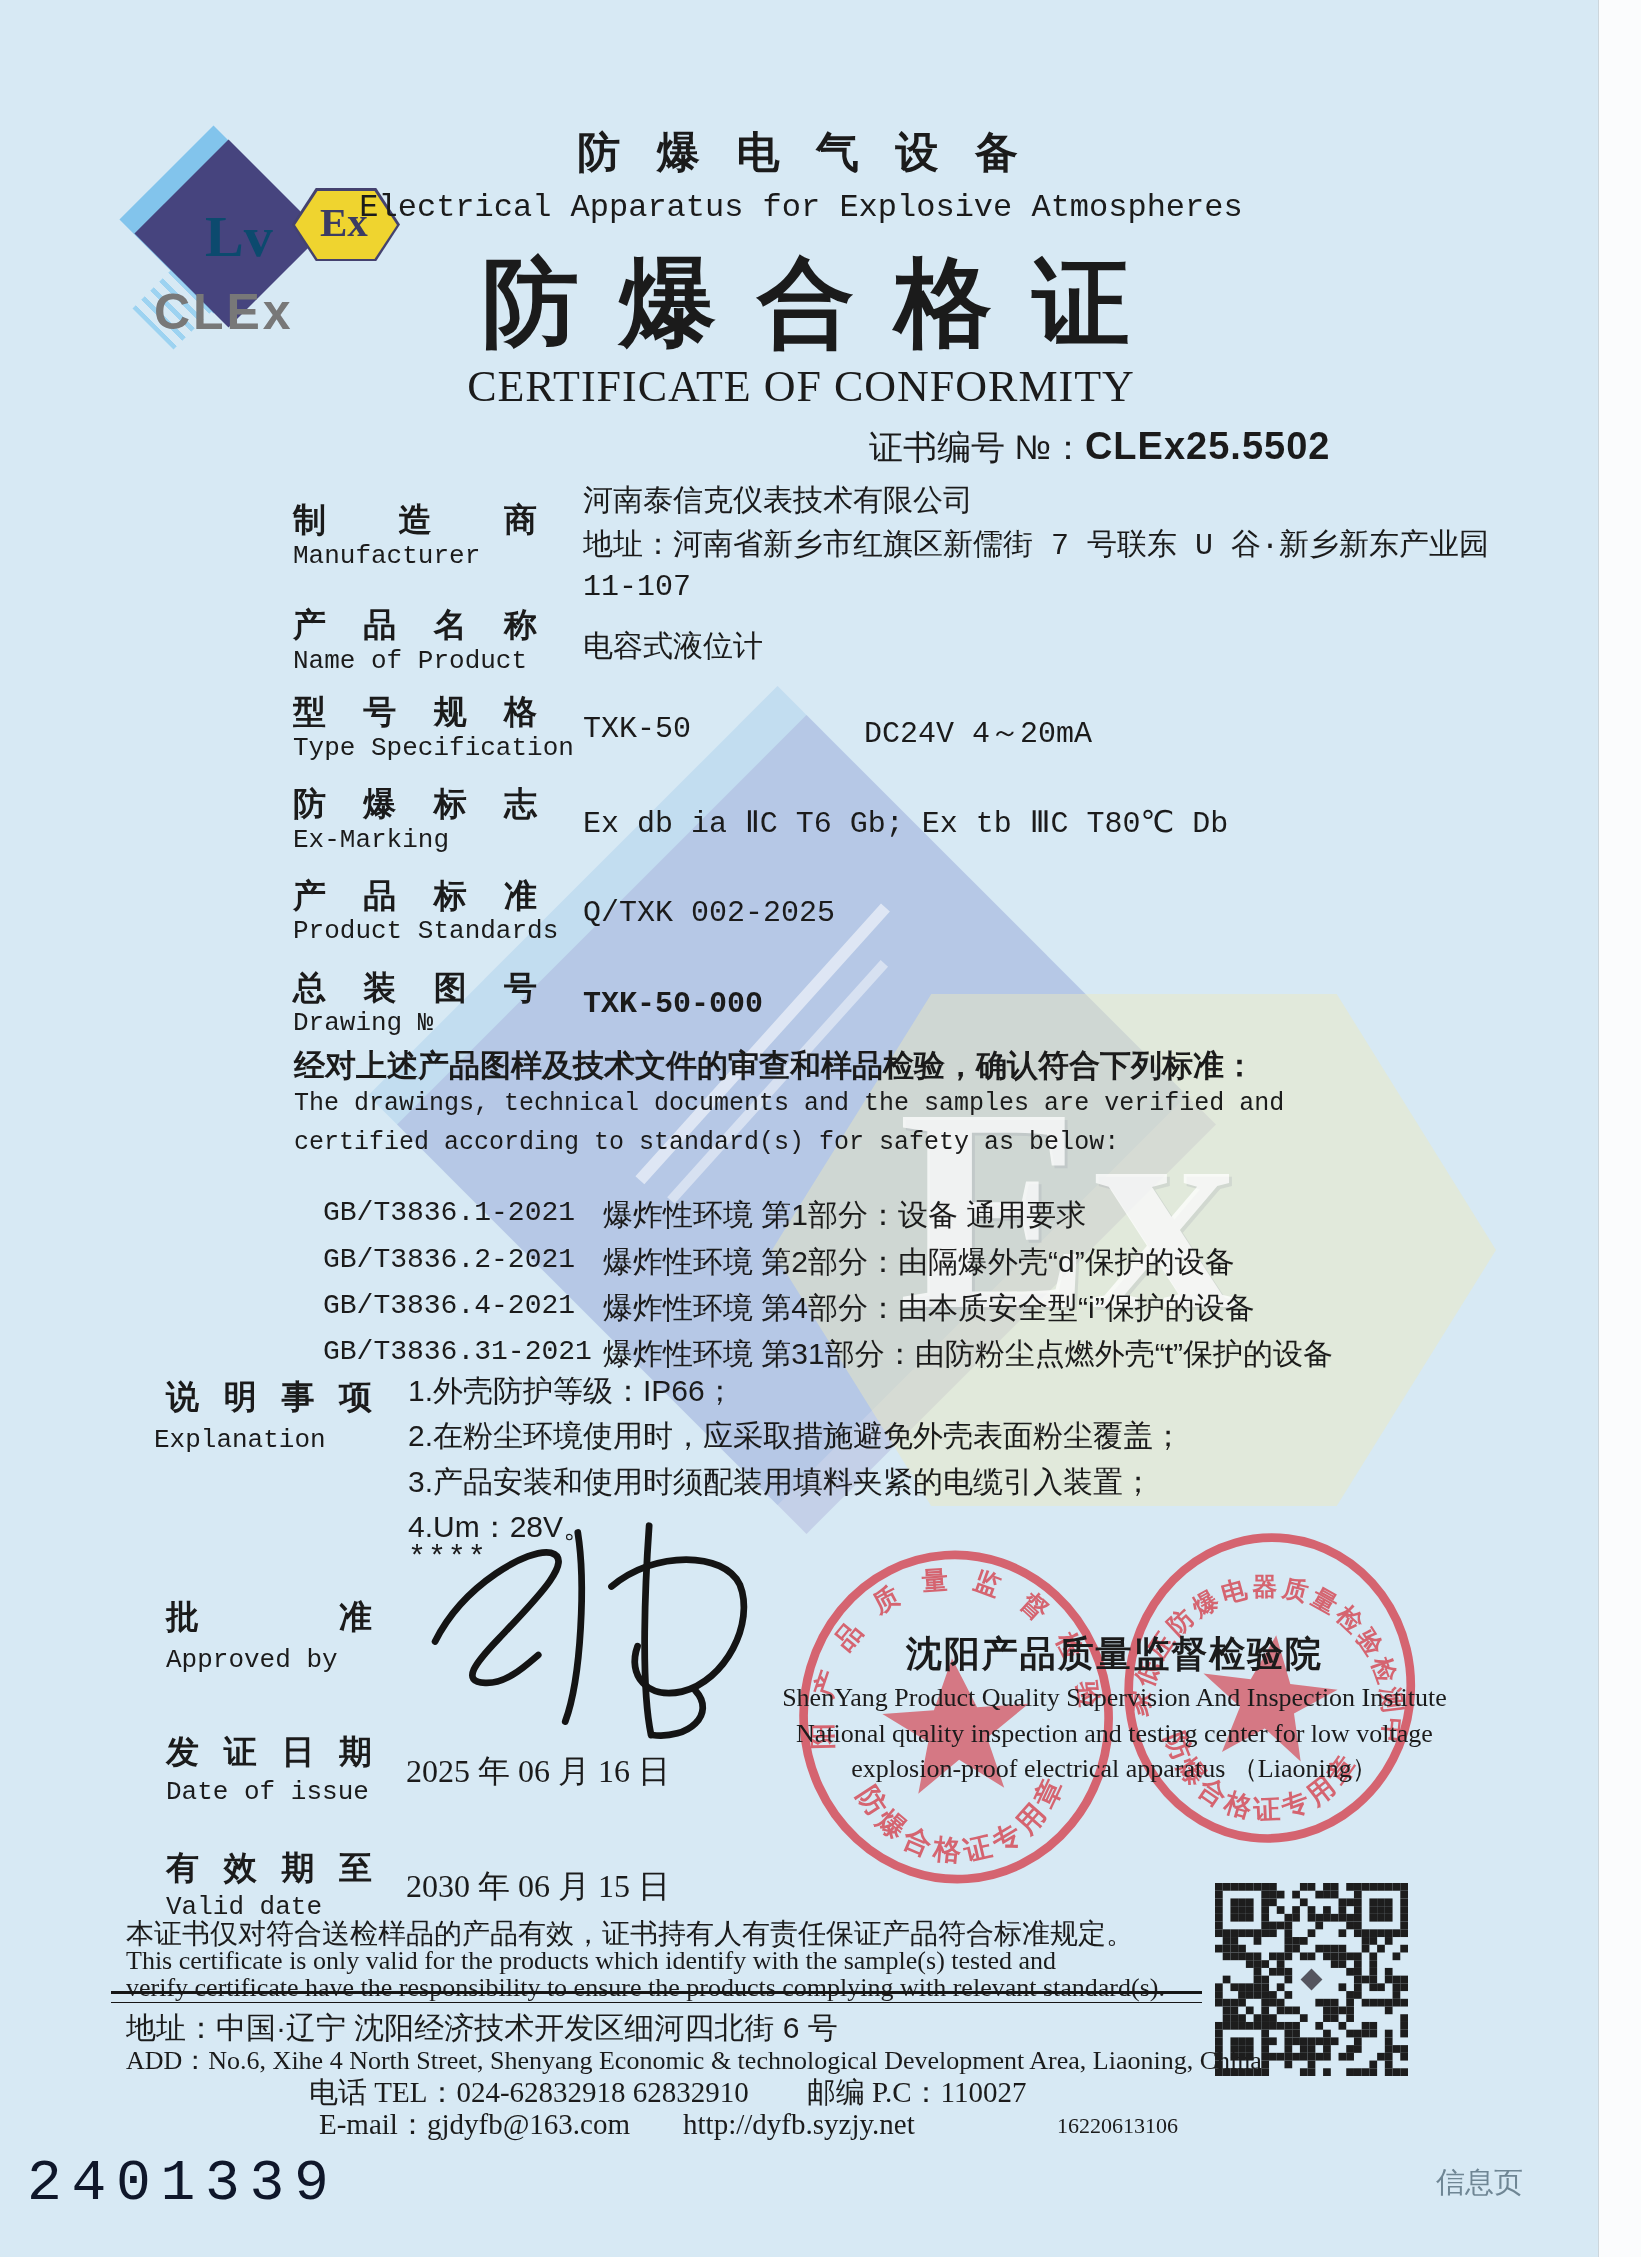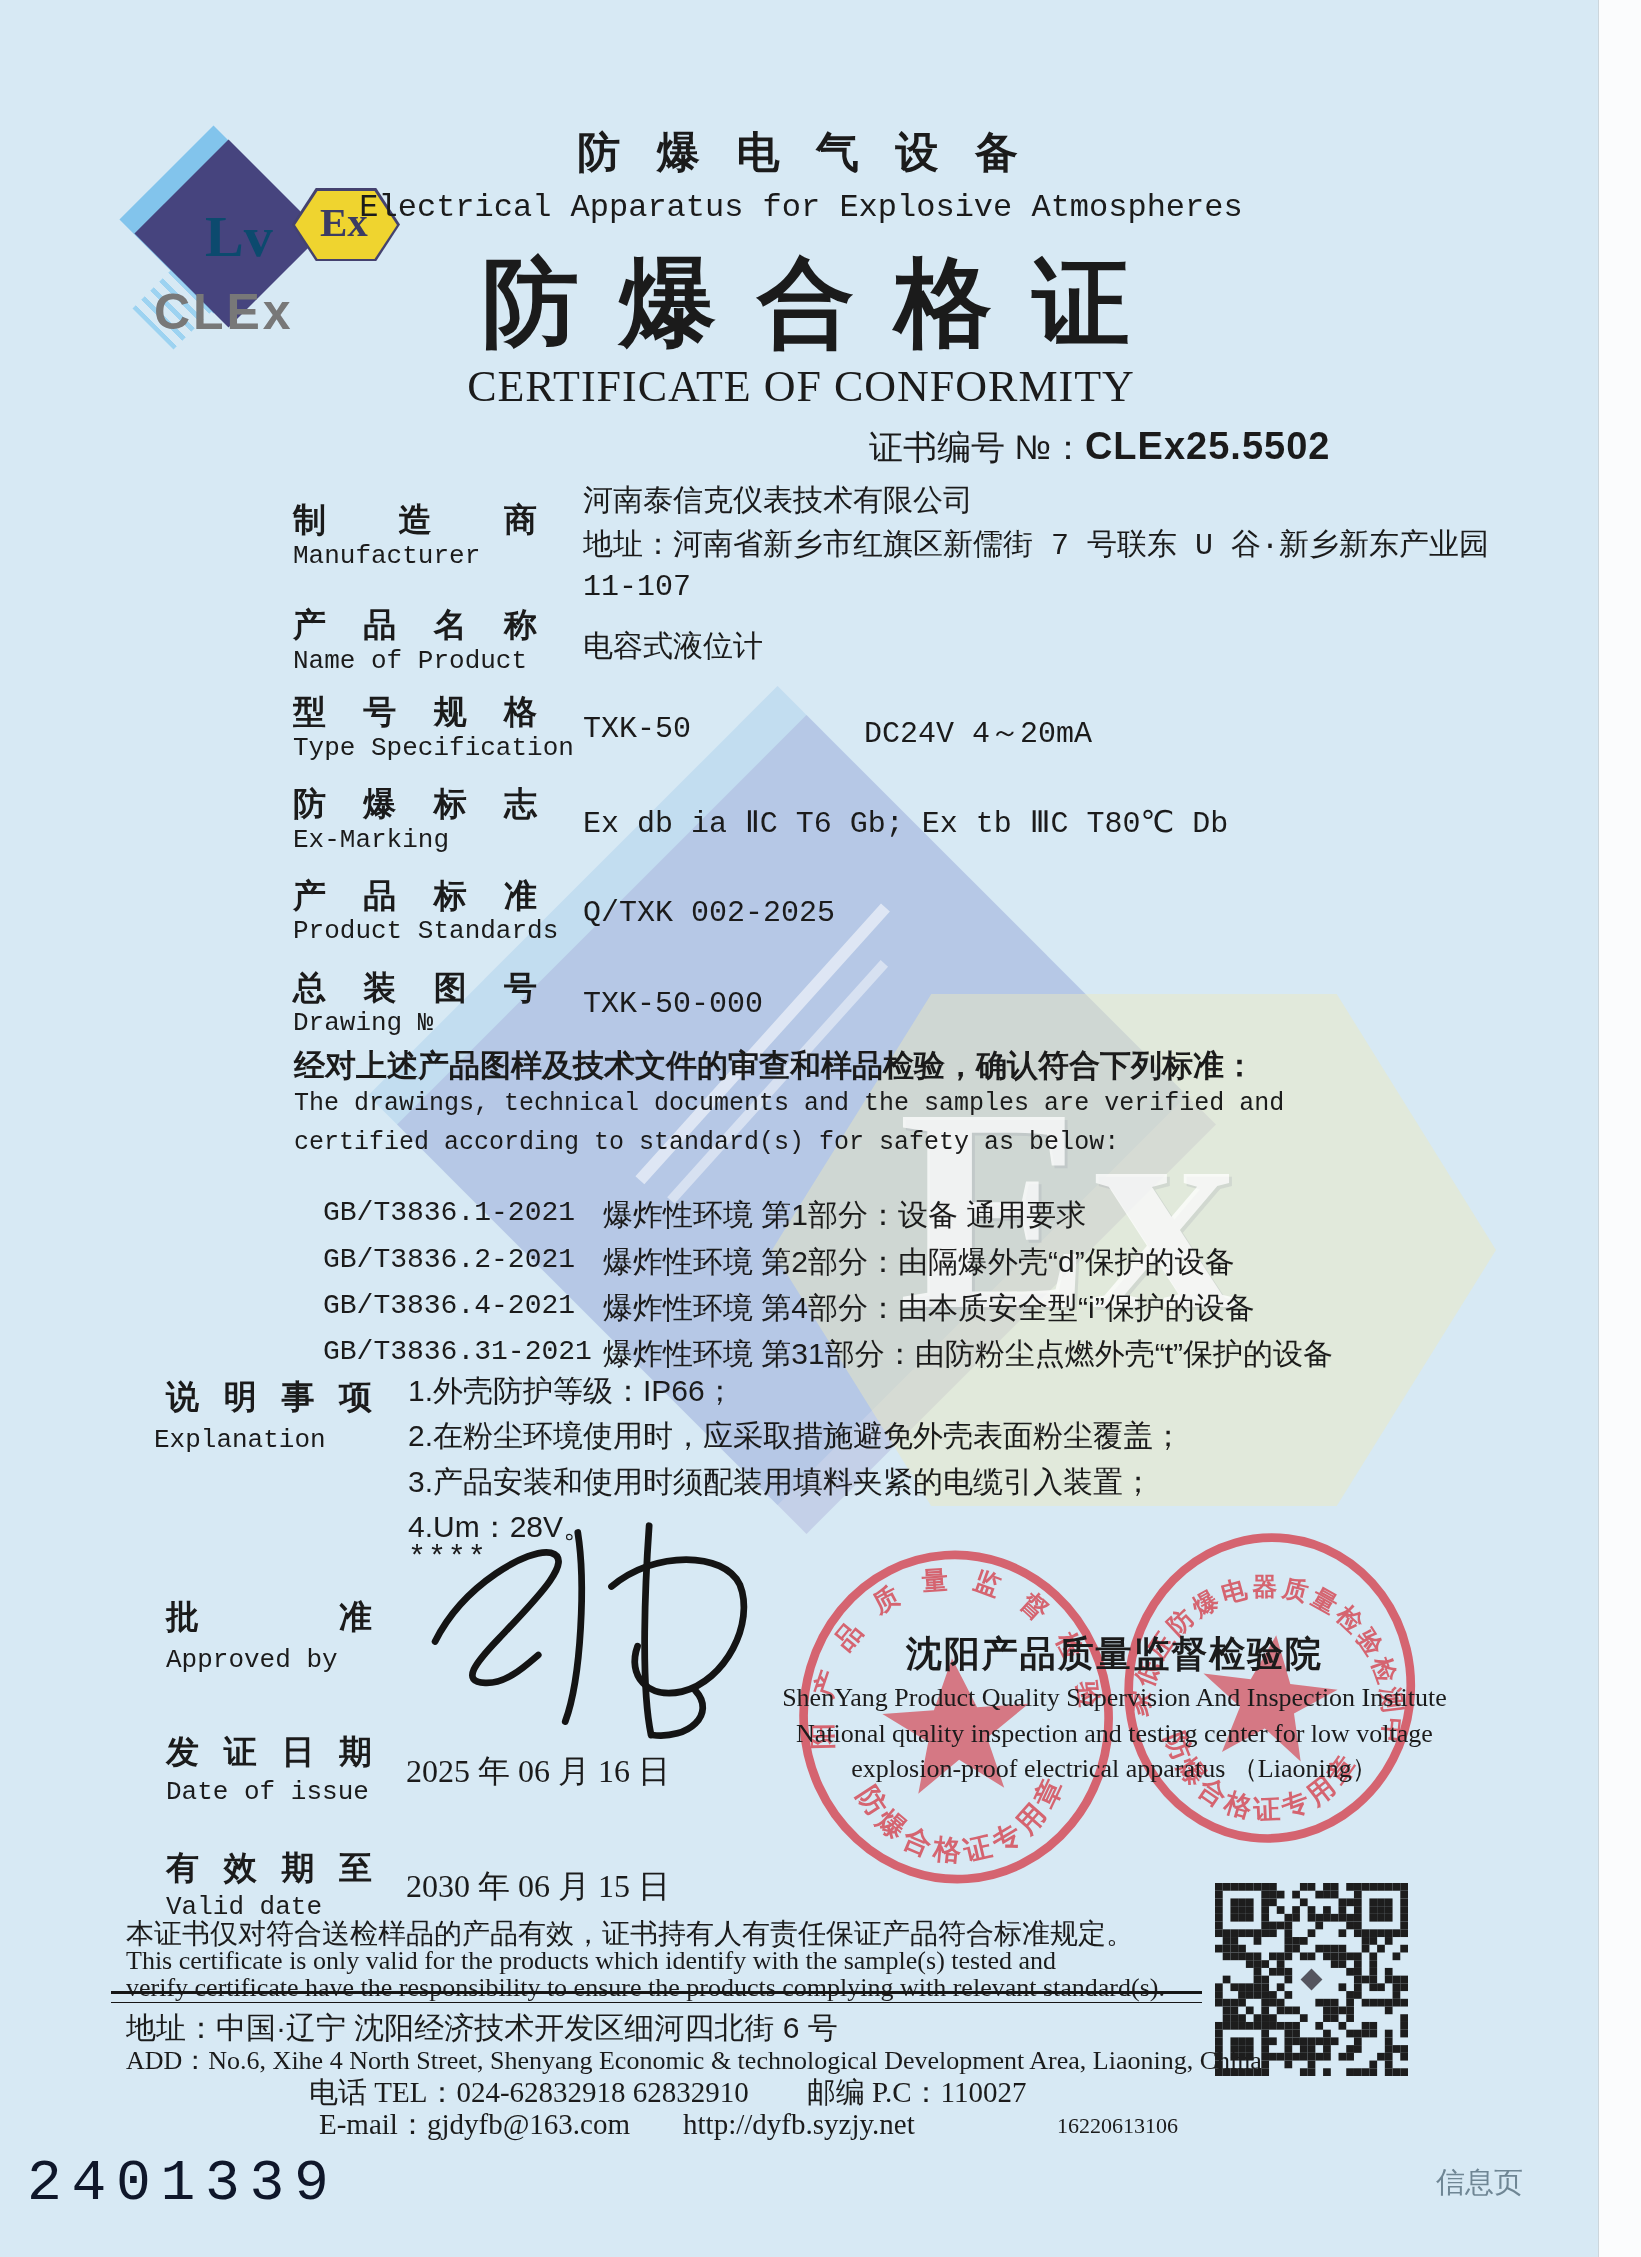--- a/index.html
+++ b/index.html
@@ -74,21 +74,21 @@
 <div class="abs label-cn just" style="left:293px;top:782px;width:246px;">防 爆 标 志</div>
 <div class="abs label-en" style="left:293px;top:825px;text-align:right;">Ex-Marking</div>
 <div class="abs val" style="left:583px;top:804px;">Ex db ia ⅡC T6 Gb; Ex tb ⅢC T80℃ Db</div>
 
 <div class="abs label-cn just" style="left:293px;top:874px;width:246px;">产 品 标 准</div>
 <div class="abs label-en" style="left:293px;top:916px;">Product Standards</div>
 <div class="abs val" style="left:583px;top:896px;">Q/TXK 002-2025</div>
 
 <div class="abs label-cn just" style="left:293px;top:966px;width:246px;">总 装 图 号</div>
 <div class="abs label-en" style="left:293px;top:1008px;">Drawing №</div>
-<div class="abs val" style="left:583px;top:987px;">TXK-50-000</div>
+<div class="abs val" style="left:583px;top:987px;font-weight:bold;">TXK-50-000</div>
 
 <div class="abs cnb" style="left:294px;top:1045px;font-size:31px;">经对上述产品图样及技术文件的审查和样品检验，确认符合下列标准：</div>
 <div class="abs mono" style="left:294px;top:1089px;font-size:25px;">The drawings, technical documents and the samples are verified and</div>
 <div class="abs mono" style="left:294px;top:1128px;font-size:25px;">certified according to standard(s) for safety as below:</div>
 
 <div class="abs mono" style="left:323px;top:1197px;font-size:28px;">GB/T3836.1-2021</div>
 <div class="abs" style="left:603px;top:1195px;font-size:30px;">爆炸性环境 第1部分：设备 通用要求</div>
 <div class="abs mono" style="left:323px;top:1244px;font-size:28px;">GB/T3836.2-2021</div>
 <div class="abs" style="left:603px;top:1242px;font-size:30px;">爆炸性环境 第2部分：由隔爆外壳“d”保护的设备</div>
 <div class="abs mono" style="left:323px;top:1290px;font-size:28px;">GB/T3836.4-2021</div>

